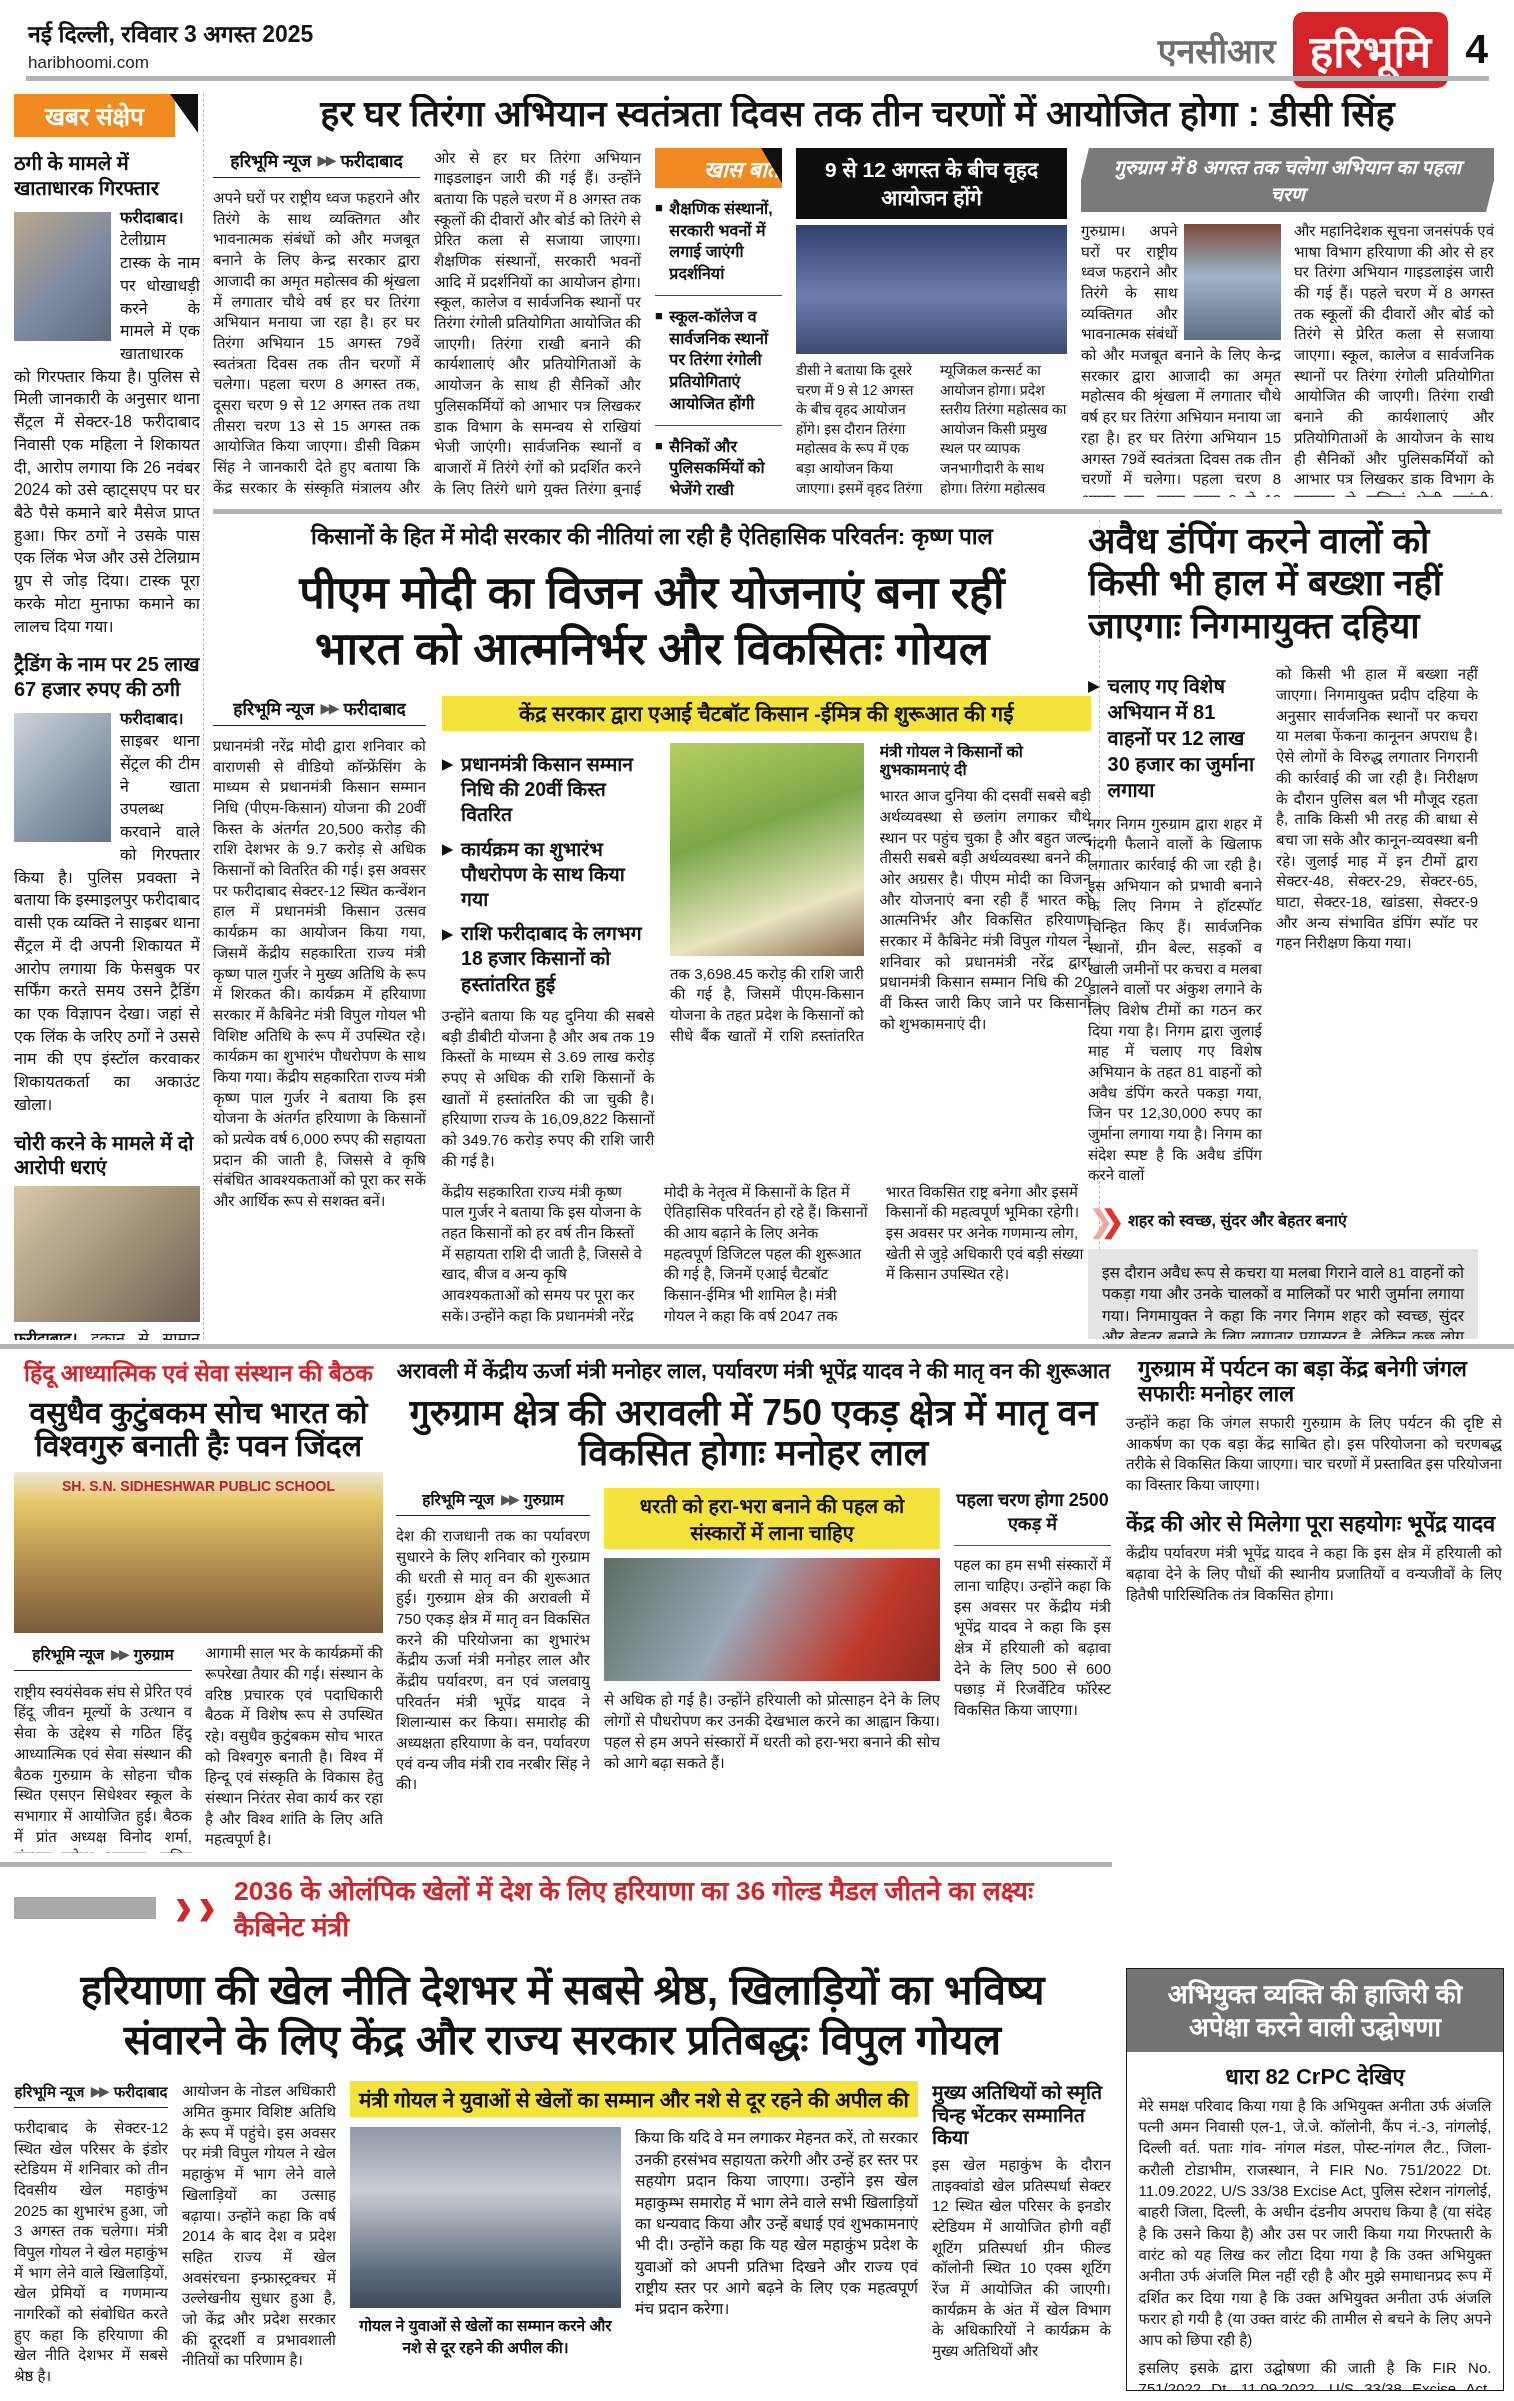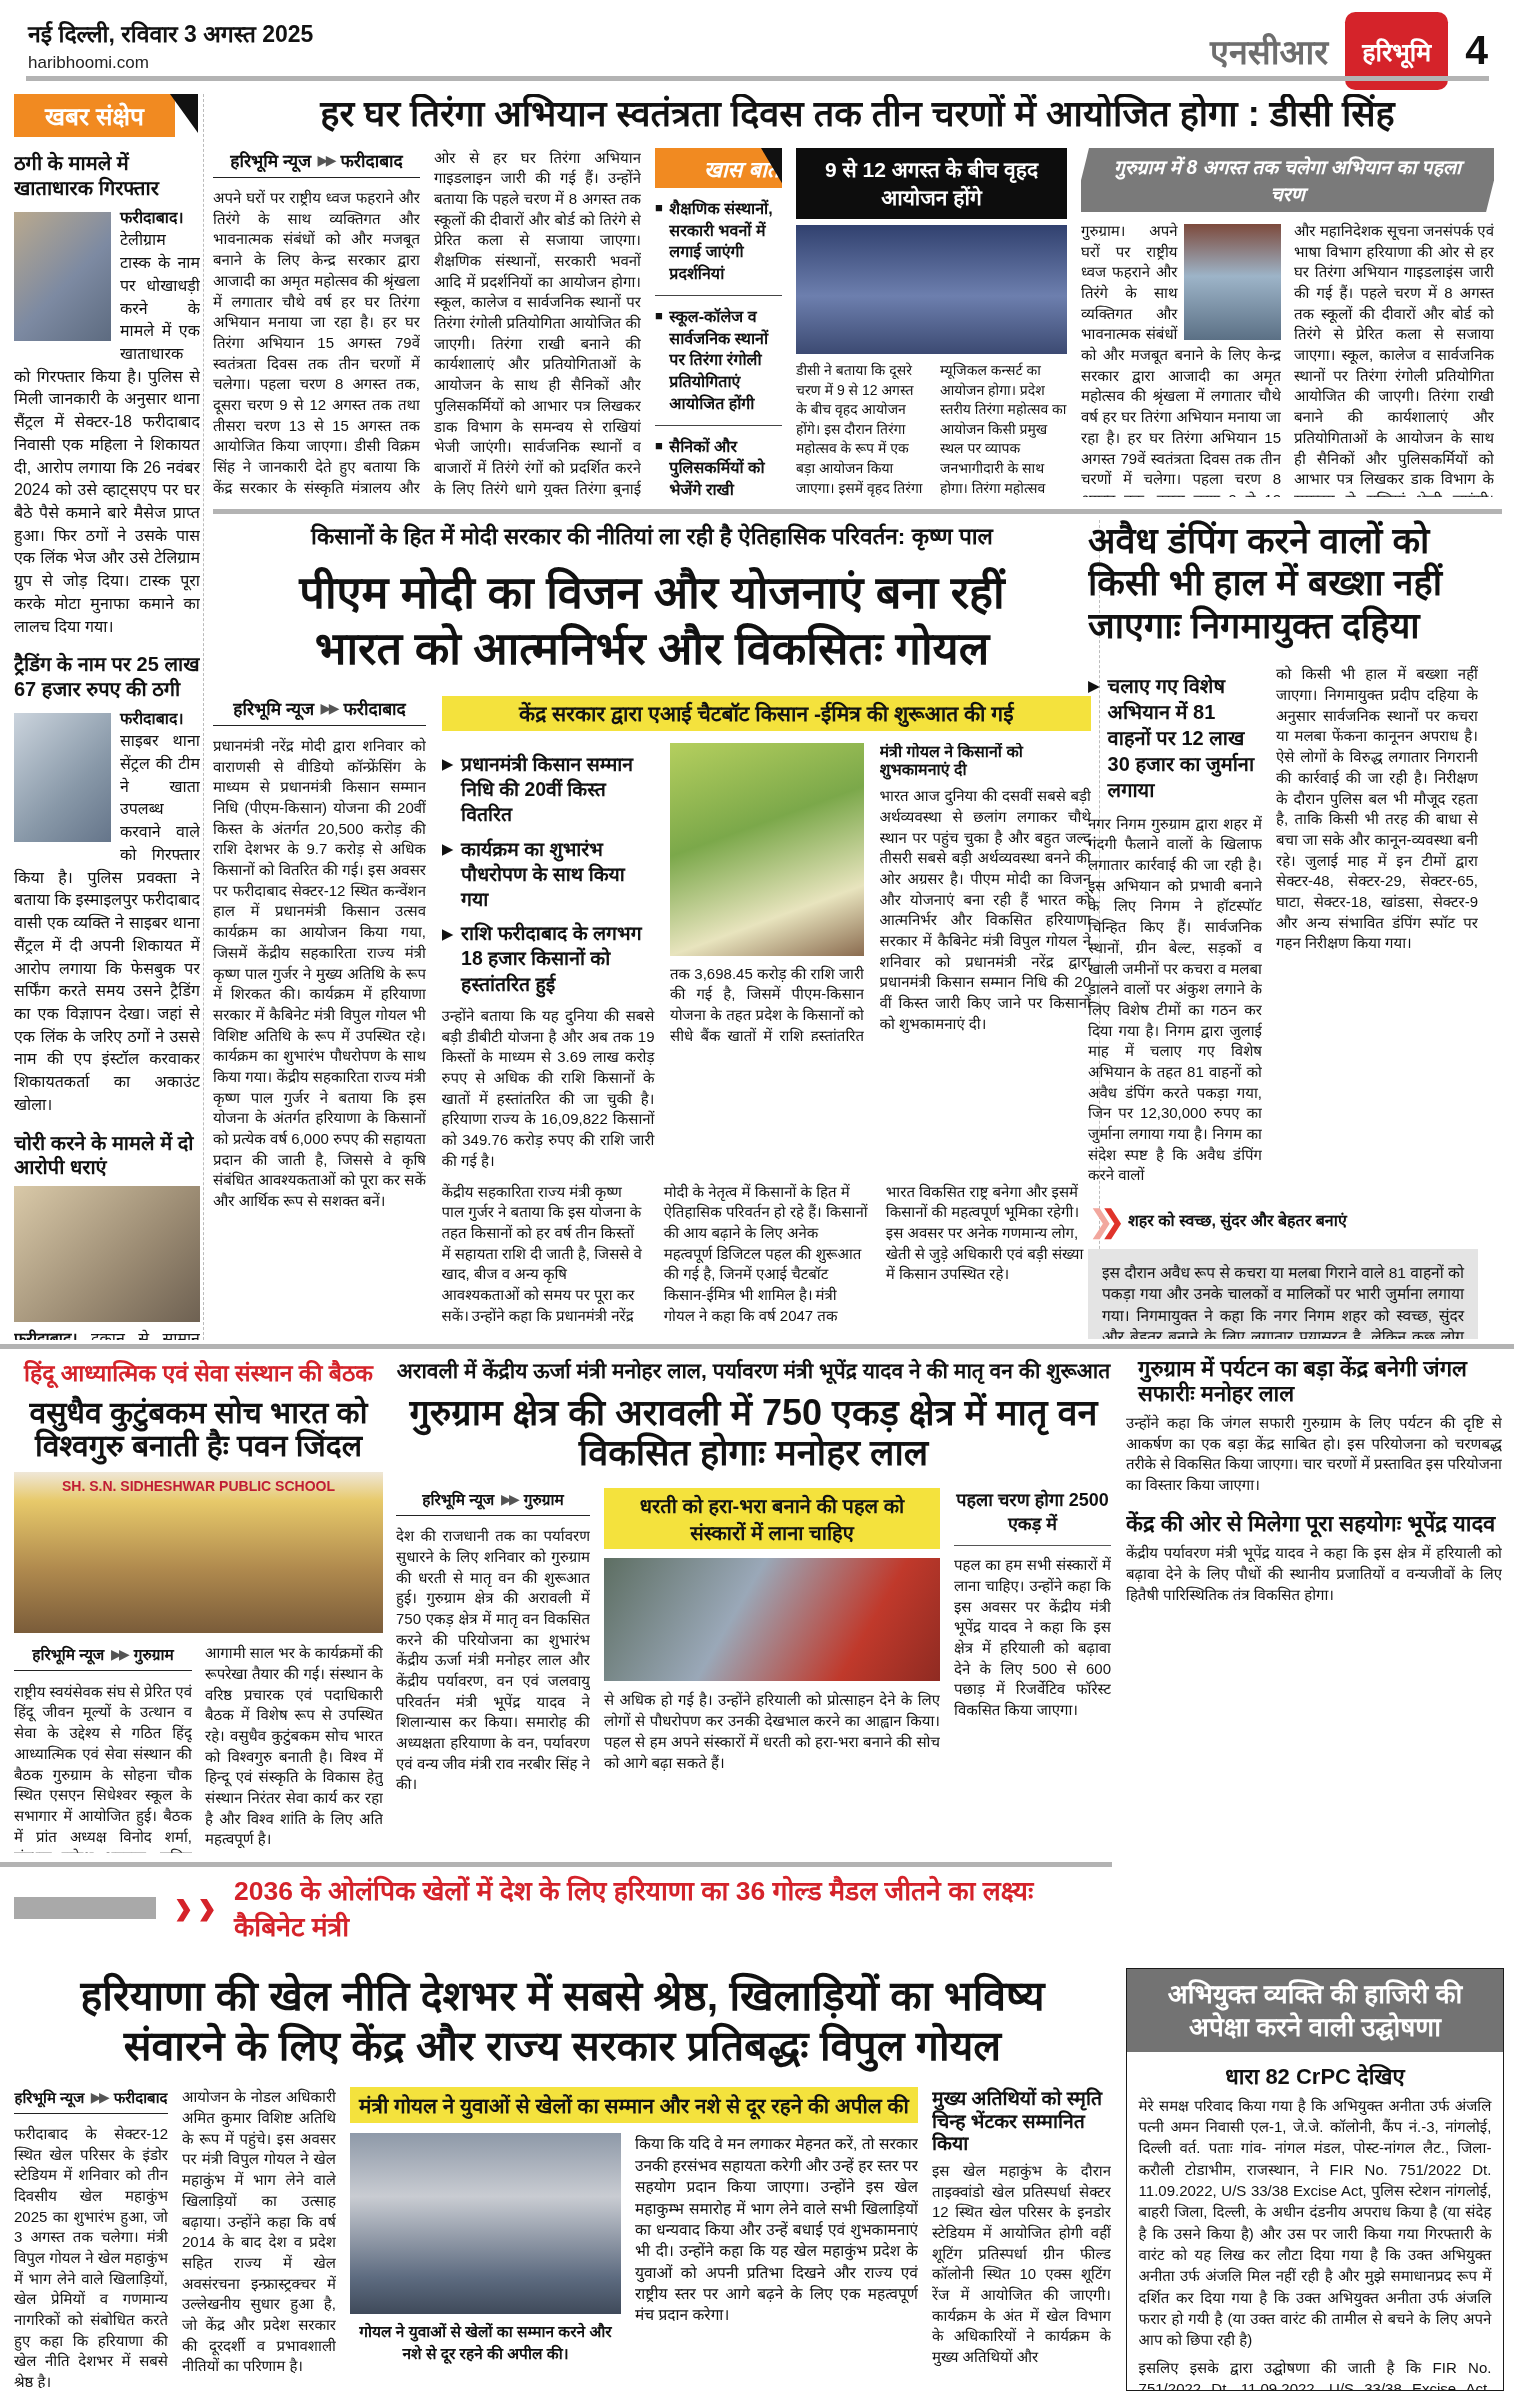--- a/index.html
+++ b/index.html
@@ -7,22 +7,22 @@
         font-family:"Liberation Sans","DejaVu Sans",sans-serif;overflow:hidden;}
   .abs{position:absolute;}
   .jt{text-align:justify;}
   .bt{font-size:15px;line-height:1.38;}
   .hdiv{background:#b3b3b3;height:5.2px;}
   .vdash{border-left:1.3px dashed #bbb;}
   
   .date{font-size:23px;font-weight:bold;}
   .site{font-size:17px;color:#222;margin-top:3.9px;}
   .edition{font-size:34px;font-weight:bold;color:#6e6e6e;}
-  .brandbox{background:#d5232a;color:#fff;font-size:25px;font-weight:bold;
-            padding:22px 17px;border-radius:10.3px;display:inline-block;}
+  .brandbox{background:#d5232a;color:#fff;font-size:44px;font-weight:bold;
+            padding:8px 17px;border-radius:10.3px;display:inline-block;}
   .pageno{font-size:41px;font-weight:bold;color:#111;}
   
   .briefs-title{background:#f18a21;color:#fff;font-weight:bold;font-size:24.5px;
                 text-align:center;padding:5.2px 0;position:relative;}
   .briefs-tri{position:absolute;right:-23px;top:0;width:0;height:0;
               border-top:39px solid #111;border-left:28px solid transparent;}
   .brief-h{font-size:20px;font-weight:bold;line-height:1.22;margin:14px 0 6.5px;}
   .brief-b{font-size:16px;line-height:1.42;text-align:justify;}
   .brief-photo{float:left;width:97px;height:129px;margin:5.2px 9px 3.9px 0;}
   .ph{background:linear-gradient(135deg,#b9a98e,#7d8aa2 55%,#5d6b80);}
@@ -317,21 +317,21 @@
   </div>
 
   <div class="abs hdiv" style="left:0px;top:1862px;width:1112px;"></div>
 
   <div class="abs clip" style="left:14px;top:1872px;width:1097px;height:516px;">
     <div style="display:flex;align-items:center;gap:15.5px;">
       <div style="width:142px;height:22px;background:#a9a9a9;"></div>
       <div style="color:#d5232a;font-size:28px;font-weight:bold;transform:scaleY(0.8);">❱❱</div>
       <div class="kick kick-red" style="font-size:26.5px;flex:1;text-align:left;">2036 के ओलंपिक खेलों में देश के लिए हरियाणा का 36 गोल्ड मैडल जीतने का लक्ष्यः कैबिनेट मंत्री</div>
     </div>
-    <div class="lead-h" style="font-size:41px;margin-top:30px;">हरियाणा की खेल नीति देशभर में सबसे श्रेष्ठ, खिलाड़ियों का भविष्य</div>
+    <div class="lead-h" style="font-size:41px;margin-top:24px;">हरियाणा की खेल नीति देशभर में सबसे श्रेष्ठ, खिलाड़ियों का भविष्य</div>
     <div class="lead-h" style="font-size:41px;margin-top:5.2px;">संवारने के लिए केंद्र और राज्य सरकार प्रतिबद्धः विपुल गोयल</div>
 
     <div style="display:flex;gap:14px;margin-top:18px;">
       <div style="width:154px;" class="clip">
         <div class="byline" style="font-size:15px;">
           <span>हरिभूमि न्यूज</span>
           <span class="byarr">▶▶</span>
           <span>फरीदाबाद</span>
         </div>
         <div class="bt jt">फरीदाबाद के सेक्टर-12 स्थित खेल परिसर के इंडोर स्टेडियम में शनिवार को तीन दिवसीय खेल महाकुंभ 2025 का शुभारंभ हुआ, जो 3 अगस्त तक चलेगा। मंत्री विपुल गोयल ने खेल महाकुंभ में भाग लेने वाले खिलाड़ियों, खेल प्रेमियों व गणमान्य नागरिकों को संबोधित करते हुए कहा कि हरियाणा की खेल नीति देशभर में सबसे श्रेष्ठ है।</div>

